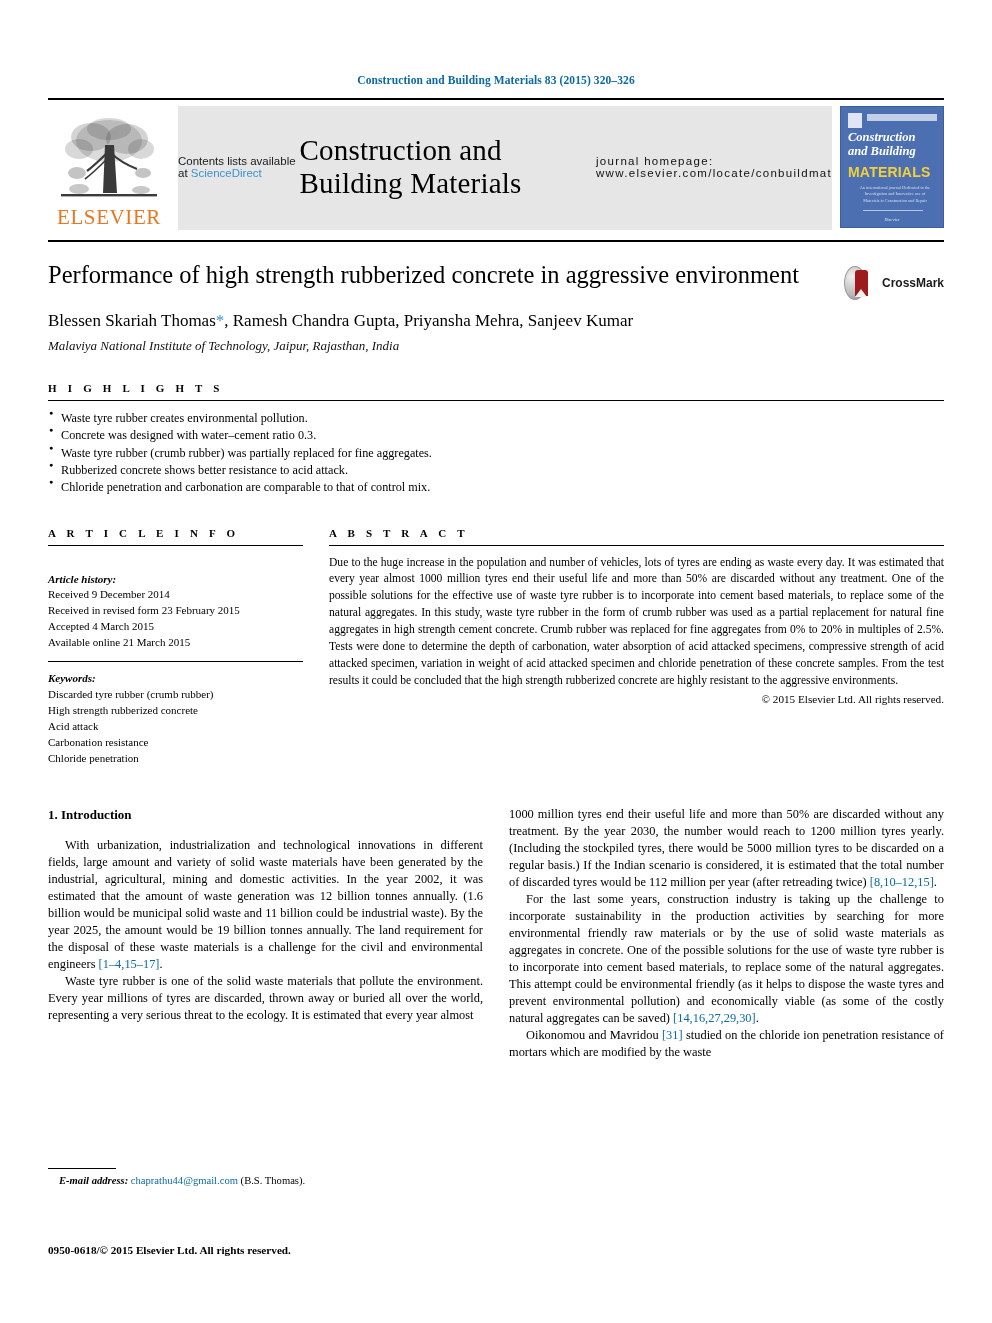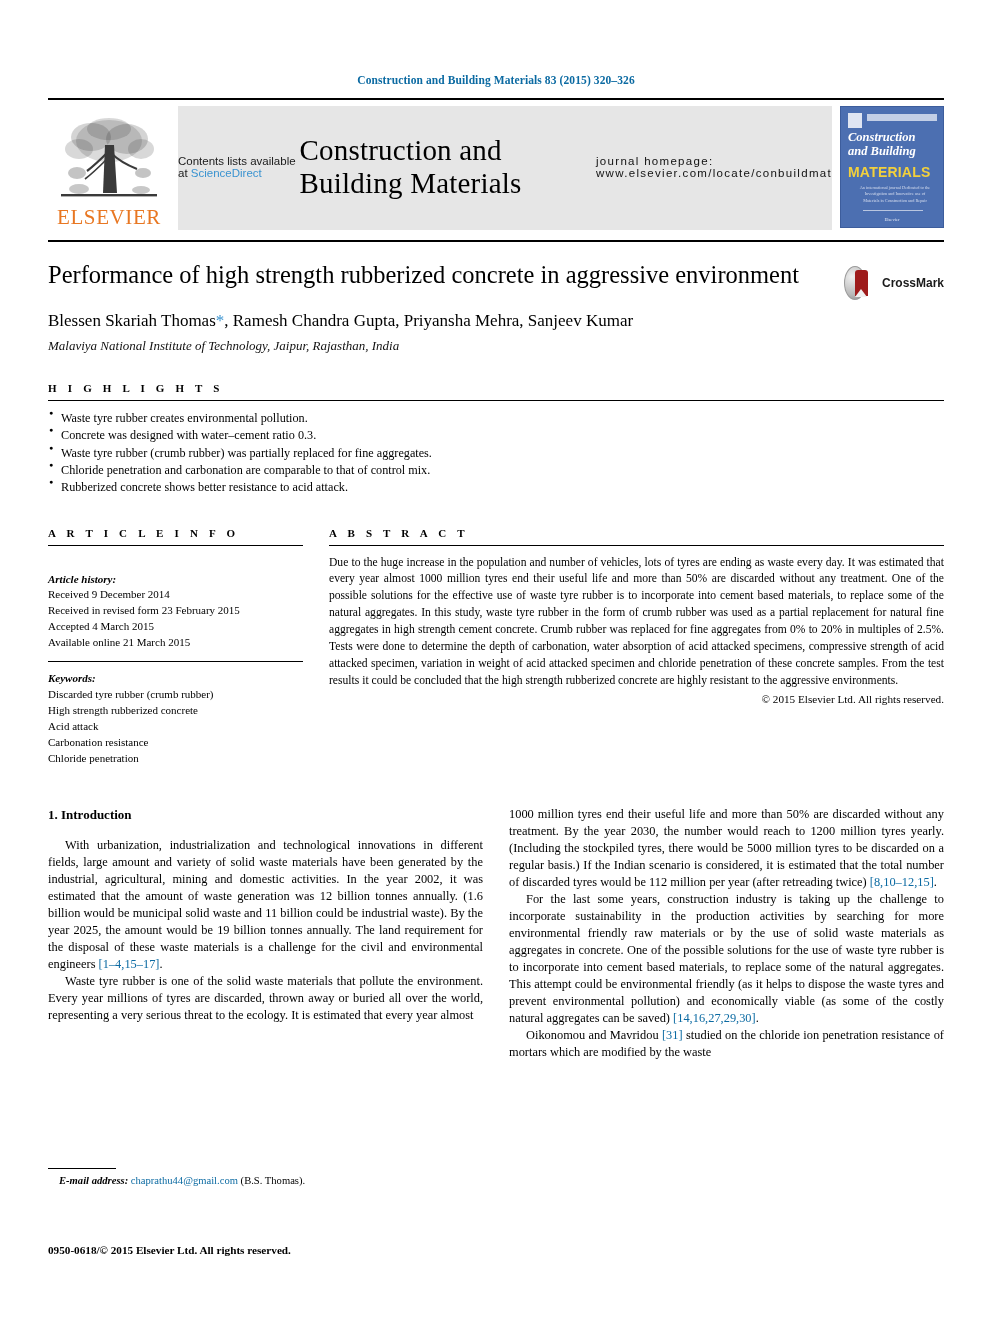--- a/index.html
+++ b/index.html
@@ -191,22 +191,22 @@
     <div class="affil">Malaviya National Institute of Technology, Jaipur, Rajasthan, India</div>
   </div>
 
   <div class="highlights">
     <div class="sec-head">H I G H L I G H T S</div>
     <div class="thin-rule"></div>
     <ul class="hl-list">
       <li>Waste tyre rubber creates environmental pollution.</li>
       <li>Concrete was designed with water–cement ratio 0.3.</li>
       <li>Waste tyre rubber (crumb rubber) was partially replaced for fine aggregates.</li>
+      <li>Rubberized concrete shows better resistance to acid attack.</li>
       <li>Chloride penetration and carbonation are comparable to that of control mix.</li>
-      <li>Rubberized concrete shows better resistance to acid attack.</li>
     </ul>
   </div>
 
   <div class="infoabs">
 
     <div class="col-info">
       <div class="sec-head">A R T I C L E    I N F O</div>
       <div class="thin-rule"></div>
       <div class="ai-block">
         <div class="ai-label">Article history:</div>

